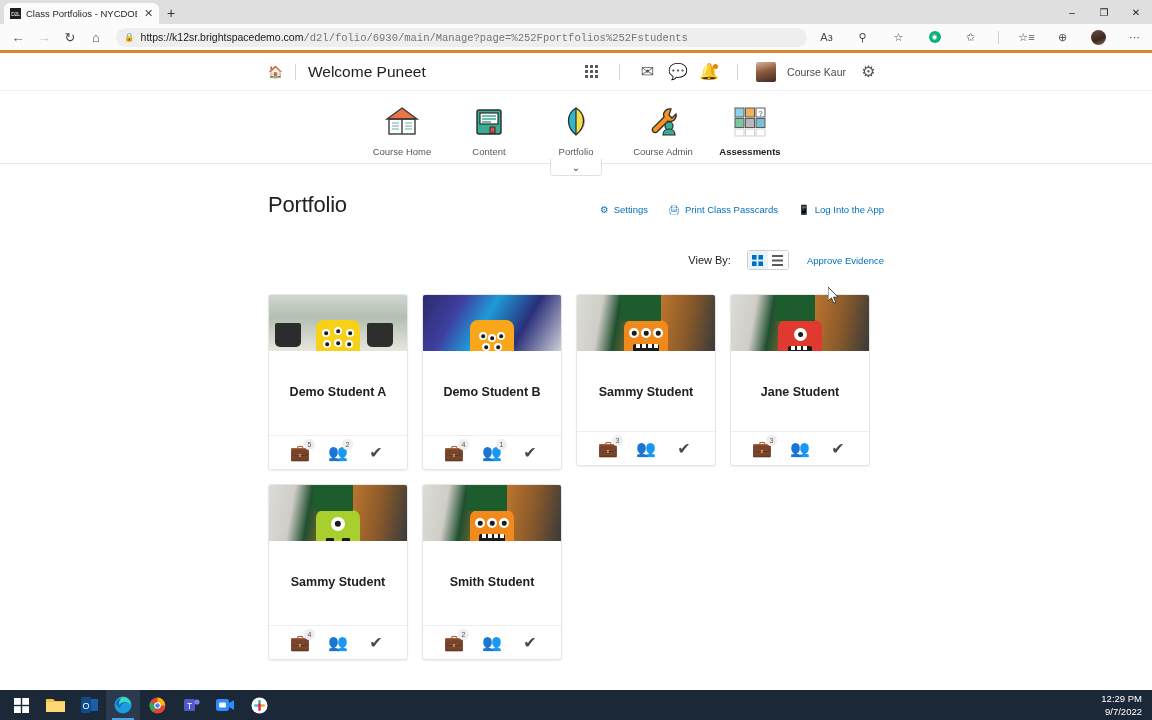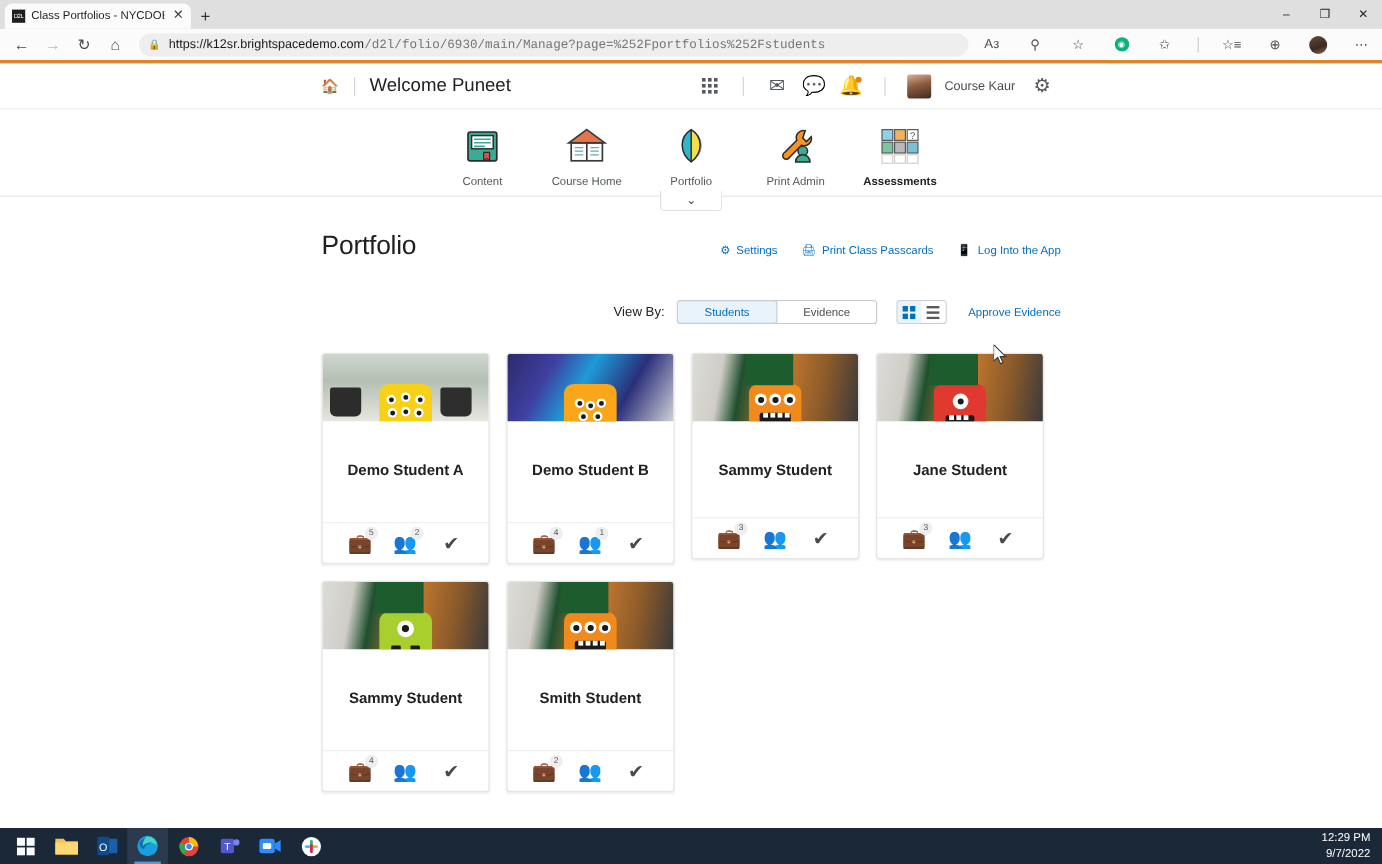--- a/index.html
+++ b/index.html
@@ -214,47 +214,47 @@
           </div>
         <span class="user-name">Course Kaur</span>
         <div class="hdr-ic">⚙</div>
       </div>
     </div>
 
     <div class="navbar-tiles">
 
       <div class="tile">
         <span class="tile-ic">
-          <svg width="34" height="34" viewBox="0 0 34 34">
-            <rect x="5" y="5" width="24" height="24" rx="2" fill="#3bab94" stroke="#2b2b2b" stroke-width="1.4"></rect>
-            <rect x="8" y="8" width="18" height="11" fill="#fff" stroke="#2b2b2b" stroke-width="1.2"></rect>
-            <g stroke="#3bab94" stroke-width="1.3">
-                <path d="M10 11h14M10 14h14M10 17h9"></path>
-              </g>
-            <path d="M18 22 h5 v7 l-2.5-2 L18 29z" fill="#e0504a" stroke="#2b2b2b" stroke-width="1"></path>
-          </svg>
-        </span>
-        <span class="tile-label">Content</span>
-      </div>
-
-      <div class="tile">
-        <span class="tile-ic">
           <svg width="38" height="34" viewBox="0 0 38 34">
             <path d="M19 3 L34 14 H4 Z" fill="#e8744a"></path>
             <rect x="6" y="14" width="26" height="15" fill="#fff" stroke="#3a3a3a" stroke-width="1.4"></rect>
             <path d="M19 14 v15" stroke="#3a3a3a" stroke-width="1.4"></path>
             <path d="M19 3 L34 14 H4 Z" fill="none" stroke="#3a3a3a" stroke-width="1.4"></path>
             <g stroke="#6aa" stroke-width="1">
                 <path d="M9 18h7M9 21h7M9 24h7M22 18h7M22 21h7M22 24h7"></path>
               </g>
           </svg>
         </span>
         <span class="tile-label">Course Home</span>
       </div>
 
+      <div class="tile">
+        <span class="tile-ic">
+          <svg width="34" height="34" viewBox="0 0 34 34">
+            <rect x="5" y="5" width="24" height="24" rx="2" fill="#3bab94" stroke="#2b2b2b" stroke-width="1.4"></rect>
+            <rect x="8" y="8" width="18" height="11" fill="#fff" stroke="#2b2b2b" stroke-width="1.2"></rect>
+            <g stroke="#3bab94" stroke-width="1.3">
+                <path d="M10 11h14M10 14h14M10 17h9"></path>
+              </g>
+            <path d="M18 22 h5 v7 l-2.5-2 L18 29z" fill="#e0504a" stroke="#2b2b2b" stroke-width="1"></path>
+          </svg>
+        </span>
+        <span class="tile-label">Content</span>
+      </div>
+
 
       <div class="tile">
         <span class="tile-ic">
           <svg width="34" height="34" viewBox="0 0 34 34">
             <path d="M17 3 C27 9 27 22 17 30 C7 22 7 9 17 3Z" fill="#33b5c9"></path>
             <path d="M17 3 C27 9 27 22 17 30 Z" fill="#f2e04a"></path>
             <path d="M22 7 C27 12 27 20 22 26 C26 20 26 12 22 7Z" fill="#cf5fb0"></path>
             <path d="M17 3 C27 9 27 22 17 30 C7 22 7 9 17 3Z" fill="none" stroke="#2b2b2b" stroke-width="1.3"></path>
             <path d="M17 3 v27" stroke="#2b2b2b" stroke-width="1.2"></path>
           </svg>
@@ -263,21 +263,21 @@
       </div>
 
       <div class="tile">
         <span class="tile-ic">
           <svg width="34" height="34" viewBox="0 0 34 34">
             <path d="M25 4a6 6 0 00-7 8L8 22a3 3 0 104 4l10-10a6 6 0 008-7l-4 4-3-3z" fill="#f59424" stroke="#2b2b2b" stroke-width="1.3"></path>
             <circle cx="23" cy="21" r="4" fill="#3bab94" stroke="#2b2b2b" stroke-width="1.2"></circle>
             <path d="M17 30c0-4 3-6 6-6s6 2 6 6z" fill="#3bab94" stroke="#2b2b2b" stroke-width="1.2"></path>
           </svg>
         </span>
-        <span class="tile-label">Print Admin</span>
+        <span class="tile-label">Course Admin</span>
       </div>
 
       <div class="tile active">
         <span class="tile-ic">
           <svg width="36" height="34" viewBox="0 0 36 34">
             <rect x="3" y="3" width="9" height="9" fill="#8fd2e8" stroke="#5a5a5a" stroke-width="1"></rect>
             <rect x="13.5" y="3" width="9" height="9" fill="#f0b35a" stroke="#5a5a5a" stroke-width="1"></rect>
             <rect x="24" y="3" width="9" height="9" fill="#fff" stroke="#5a5a5a" stroke-width="1"></rect>
             <text x="28.5" y="10.5" font-size="8" text-anchor="middle" fill="#5a5a5a" font-family="Liberation Sans">?</text>
             <rect x="3" y="13.5" width="9" height="9" fill="#7dc4a0" stroke="#5a5a5a" stroke-width="1"></rect>
@@ -310,25 +310,20 @@
           </a>
           <a class="alink">
             <span class="aic">📱</span>
             <span>Log Into the App</span>
           </a>
         </div>
       </div>
 
       <div class="viewby-row">
         <span class="viewby-label">View By:</span>
-        <div class="seg">
-          <div class="seg-btn on">Students</div>
-          <div class="seg-div"></div>
-          <div class="seg-btn">Evidence</div>
-        </div>
         <div class="viewtoggle">
           <div class="vt on">
             <svg width="11" height="11" viewBox="0 0 11 11">
                 <rect x="0" y="0" width="4.6" height="4.6" fill="#006fbf"></rect>
                 <rect x="6.4" y="0" width="4.6" height="4.6" fill="#006fbf"></rect>
                 <rect x="0" y="6.4" width="4.6" height="4.6" fill="#006fbf"></rect>
                 <rect x="6.4" y="6.4" width="4.6" height="4.6" fill="#006fbf"></rect>
               </svg>
           </div>
           <div class="vt">

